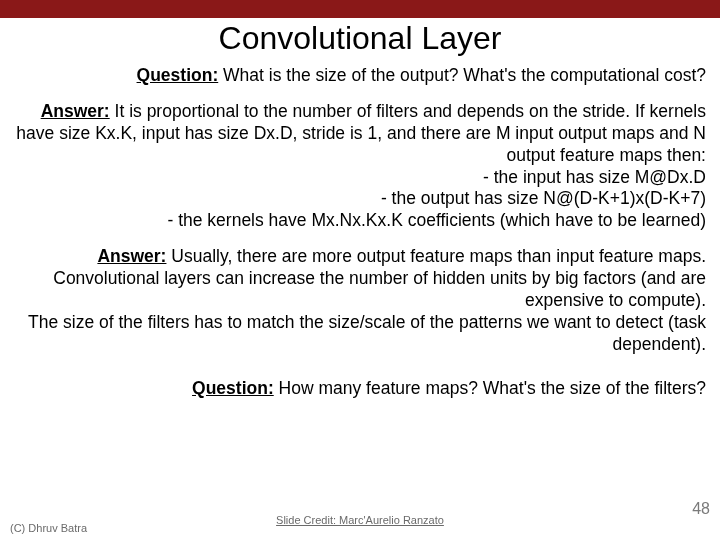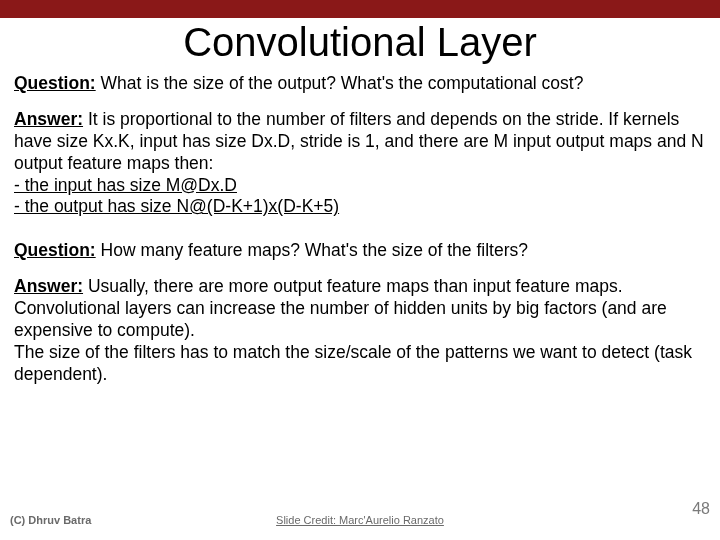--- a/index.html
+++ b/index.html
@@ -1,57 +1,58 @@
 <!DOCTYPE html>
 <html><head>
 <meta charset="utf-8">
 <style>
   * { margin: 0; padding: 0; box-sizing: border-box; }
   html, body { width: 720px; height: 540px; overflow: hidden; }
   body { font-family: Arial, Helvetica, sans-serif; background: #fff; color: #000; position: relative; }
   .topbar { width: 100%; height: 18px; background: #8a1818; }
-  .title { font-size: 40px; font-weight: 400; text-align: center; margin-top: 2px; margin-bottom: 8px; font-family: Arial, sans-serif; }
+  .title { font-size: 32px; font-weight: 400; text-align: center; margin-top: 2px; margin-bottom: 8px; font-family: Arial, sans-serif; }
   .content { padding: 0 14px; }
-  .block { margin-bottom: 14px; font-size: 17.5px; line-height: 1.25; }
+  .block { margin-bottom: 14px; font-size: 17.5px; line-height: 1.25; text-align: right; }
   .label { font-weight: bold; text-decoration: underline; }
-  .bullets { margin-top: 0; text-decoration: underline; }
+  .bullets { margin-top: 0; }
   .bullets div { }
   .footer { position: absolute; bottom: 6px; left: 0; width: 100%; font-size: 11px; color: #6a6a6a; }
-  .footer-left { position: absolute; left: 10px; bottom: 8px; font-weight: bold; }
+  .footer-left { position: absolute; left: 10px; bottom: 0; }
   .footer-center { position: absolute; width: 100%; text-align: center; bottom: 8px; text-decoration: underline; }
   .footer-right { position: absolute; right: 10px; bottom: 16px; font-size: 16px; color: #7a7a7a; text-align: right; }
 </style>
 </head>
 <body>
 
 <div class="topbar"></div>
 
 <div class="title">Convolutional Layer</div>
 
 <div class="content">
 
   <div class="block">
     <span class="label">Question:</span><span> What is the size of the output? What's the computational cost?</span>
   </div>
 
   <div class="block">
     <span class="label">Answer:</span><span> It is proportional to the number of filters and depends on the stride. If kernels have size Kx.K, input has size Dx.D, stride is 1, and there are M input output maps and N output feature maps then:</span>
     <div class="bullets">
       <div>- the input has size M@Dx.D</div>
-      <div>- the output has size N@(D-K+1)x(D-K+5)</div>
+      <div>- the output has size N@(D-K+1)x(D-K+7)</div>
+      <div>- the kernels have Mx.Nx.Kx.K coefficients (which have to be learned)</div>
     </div>
-  </div>
-
-  <div class="block" style="margin-top:22px">
-    <span class="label">Question:</span><span> How many feature maps? What's the size of the filters?</span>
   </div>
 
   <div class="block">
     <span class="label">Answer:</span><span> Usually, there are more output feature maps than input feature maps. Convolutional layers can increase the number of hidden units by big factors (and are expensive to compute).</span>
     <div>The size of the filters has to match the size/scale of the patterns we want to detect (task dependent).</div>
+  </div>
+
+  <div class="block" style="margin-top:22px">
+    <span class="label">Question:</span><span> How many feature maps? What's the size of the filters?</span>
   </div>
 
 </div>
 
 <div class="footer">
   <span class="footer-left">(C) Dhruv Batra</span>
   <span class="footer-center">Slide Credit: Marc'Aurelio Ranzato</span>
   <span class="footer-right">48</span>
 </div>
 

